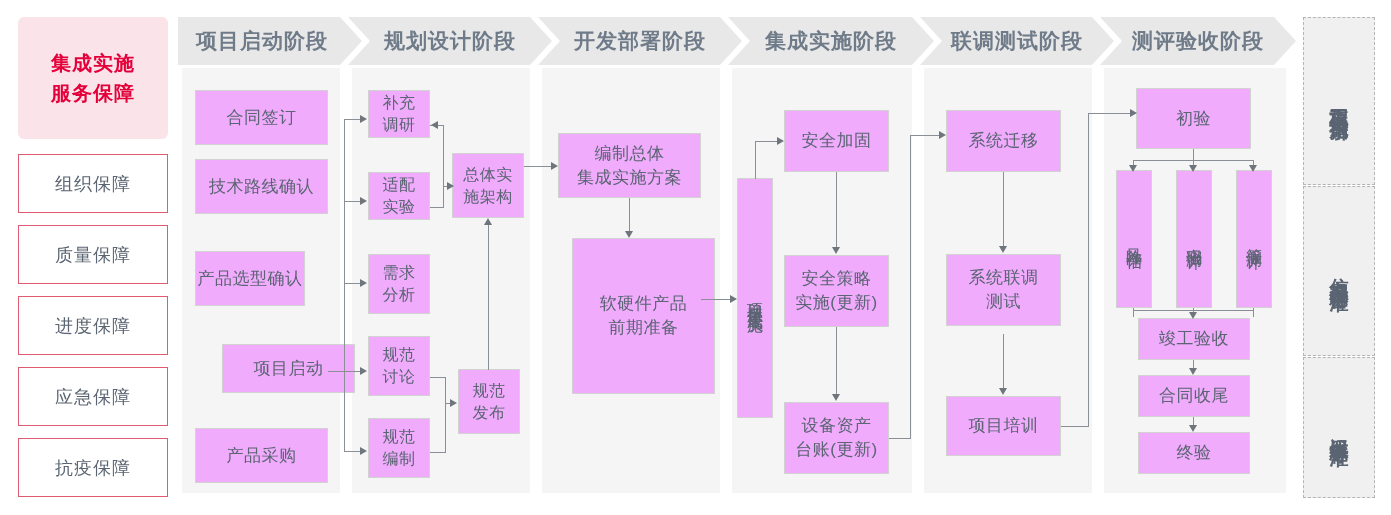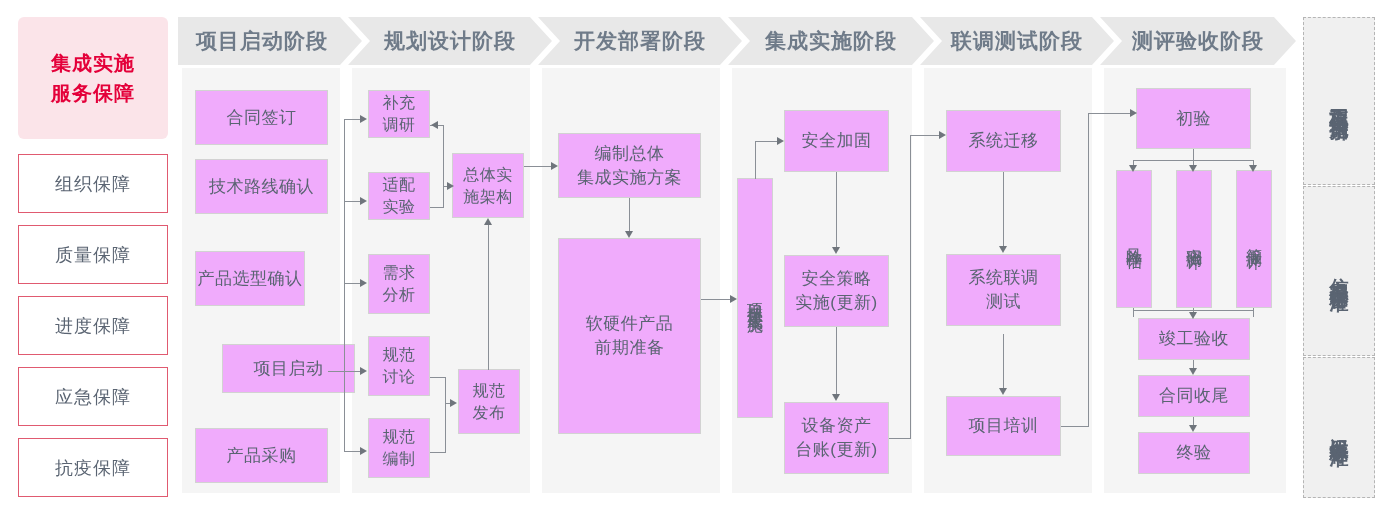--- a/index.html
+++ b/index.html
@@ -175,21 +175,21 @@
   <div class="node sm" style="left:452px;top:153px;width:72px;height:65px;">
     <div><span>总体实</span><br><span>施架构</span></div>
   </div>
   <div class="node sm" style="left:458px;top:369px;width:62px;height:65px;">
     <div><span>规范</span><br><span>发布</span></div>
   </div>
 
   <div class="node" style="left:558px;top:133px;width:143px;height:65px;">
     <div><span>编制总体</span><br><span>集成实施方案</span></div>
   </div>
-  <div class="node" style="left:558px;top:238px;width:143px;height:196px;">
+  <div class="node" style="left:572px;top:238px;width:143px;height:156px;">
     <div><span>软硬件产品</span><br><span>前期准备</span></div>
   </div>
 
   <div class="node vert sm" style="left:737px;top:178px;width:36px;height:240px;">项目整体集成实施</div>
   <div class="node" style="left:784px;top:110px;width:105px;height:62px;">安全加固</div>
   <div class="node" style="left:784px;top:255px;width:105px;height:72px;">
     <div><span>安全策略</span><br><span>实施(更新)</span></div>
   </div>
   <div class="node" style="left:784px;top:402px;width:105px;height:72px;">
     <div><span>设备资产</span><br><span>台账(更新)</span></div>

